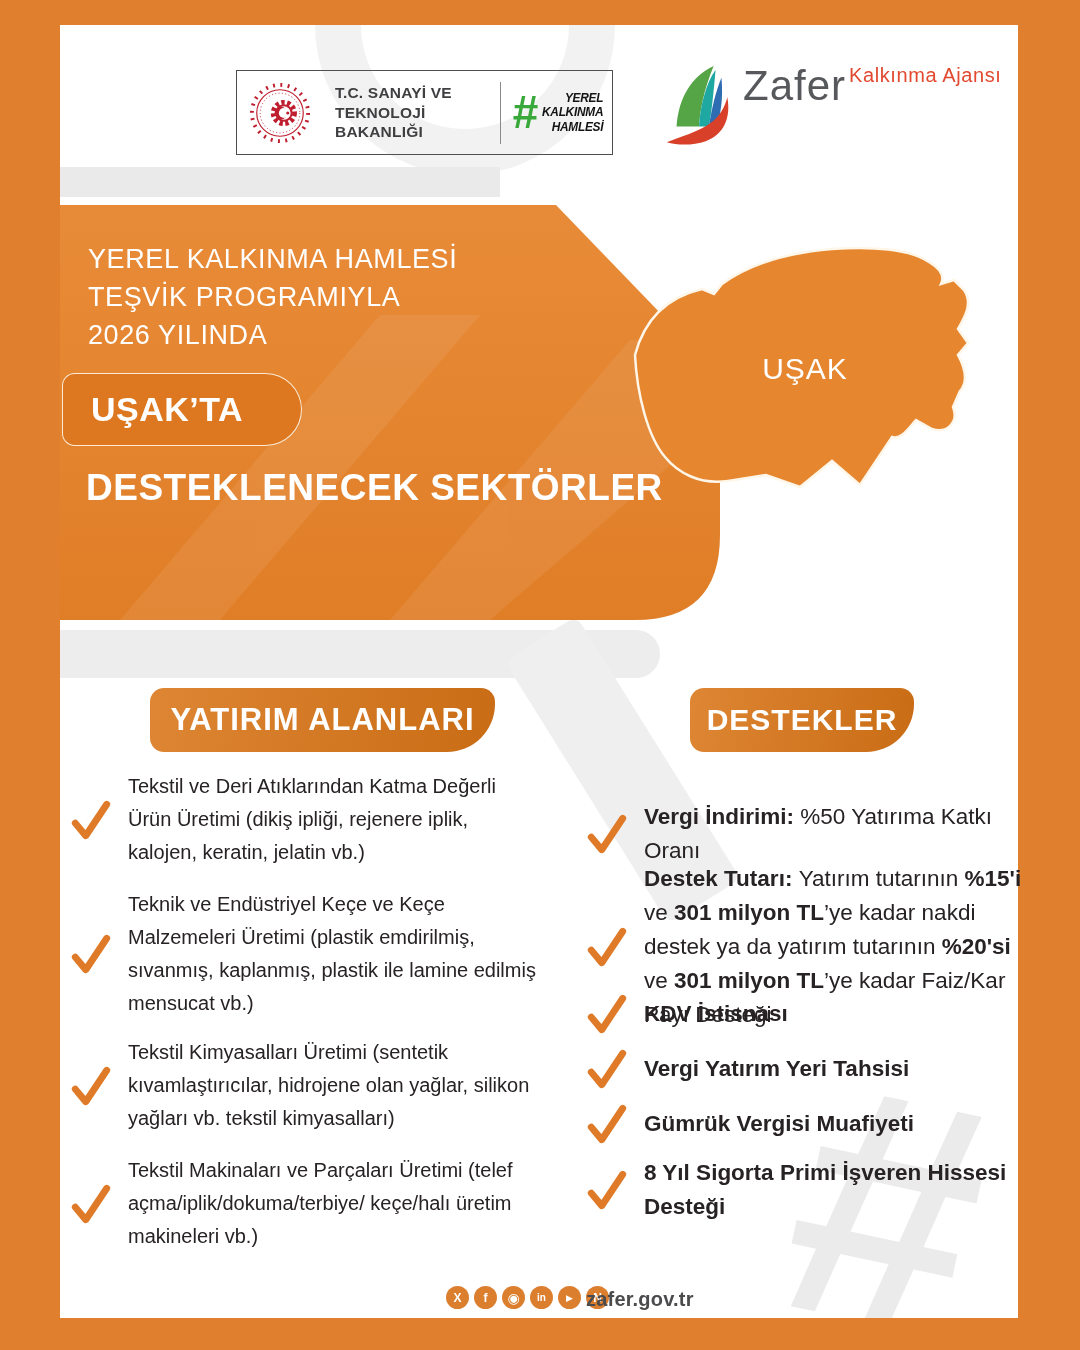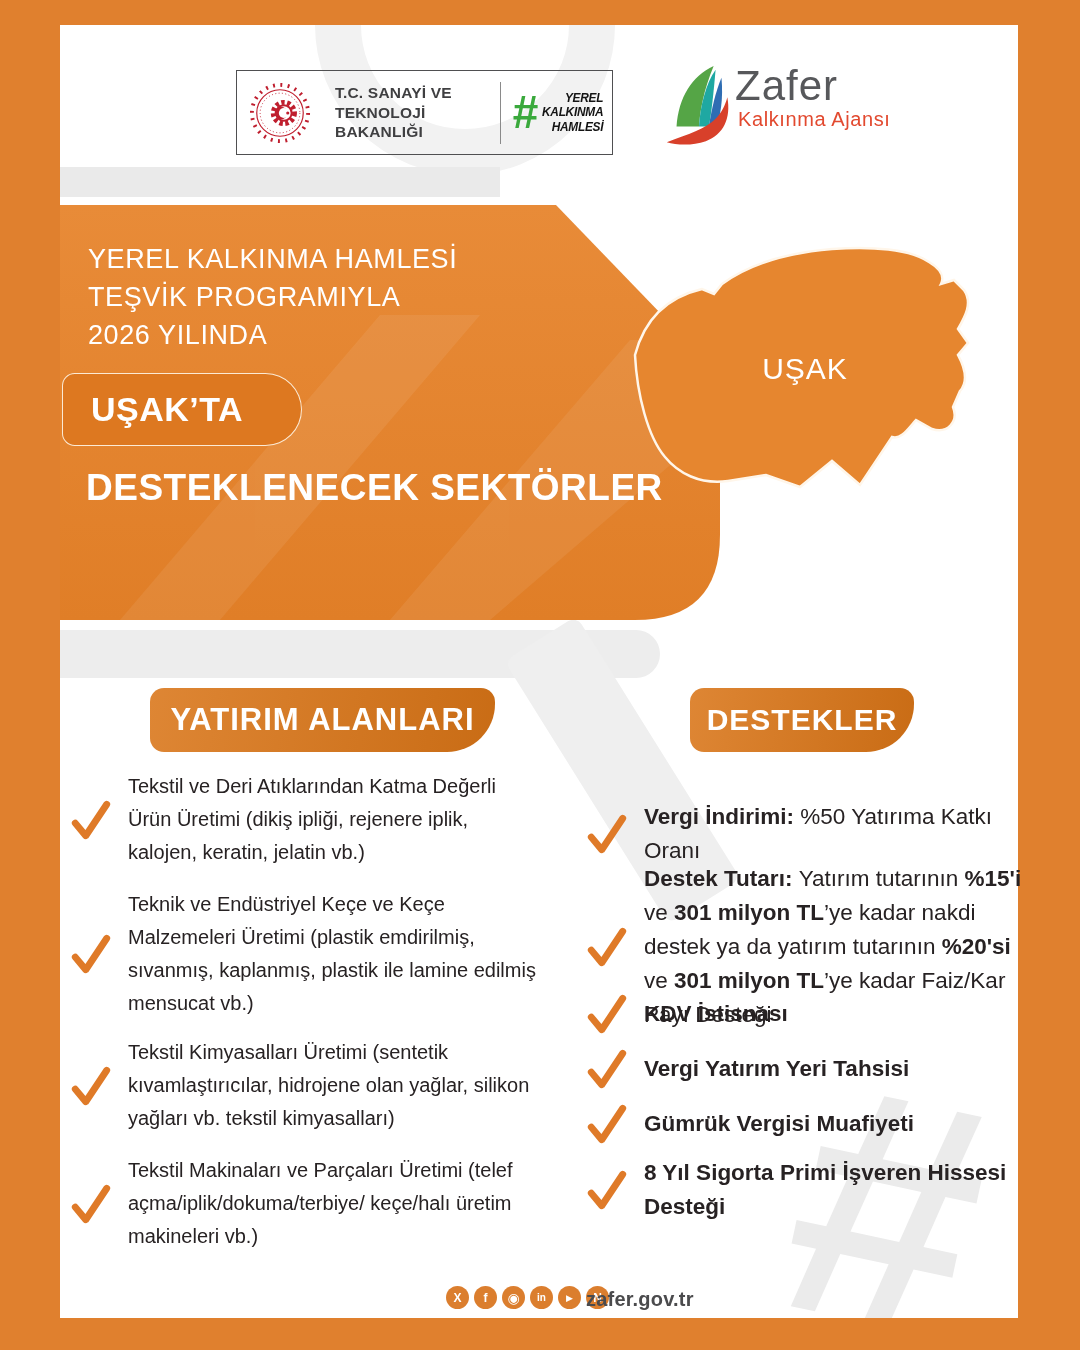--- a/index.html
+++ b/index.html
@@ -23,21 +23,21 @@
   
   .logo-box{position:absolute;left:236px;top:70px;width:377px;height:85px;border:1.5px solid #4F4F51;display:flex;align-items:center;z-index:5}
   .emblem{margin-left:12px;flex:0 0 auto}
   .ministry-text{margin-left:24px;font-size:15.5px;font-weight:700;color:#3F3F41;line-height:1.25;letter-spacing:.2px}
   .vdivider{width:1.5px;height:62px;background:#8a8a8a;margin-left:14px}
   .hamle{display:flex;align-items:center;margin-left:12px}
   .hamle .hash{font-size:46px;font-weight:700;color:var(--hamle-green);line-height:.9}
   .hamle-lines{display:flex;flex-direction:column;align-items:flex-end;margin-left:4px;transform:scaleX(.88);transform-origin:left center}
   .hamle-lines span{font-size:13.5px;font-weight:700;font-style:italic;color:#141414;line-height:1.08;letter-spacing:-.3px}
   .zafer{position:absolute;left:664px;top:64px;display:flex;align-items:flex-start;z-index:5}
-  .zafer-text{margin-left:1px;display:flex;flex-direction:column}
+  .zafer-text{margin-left:9px;display:flex;flex-direction:row}
   .zafer-name{font-size:42px;color:var(--zafer-gray);line-height:1.05;letter-spacing:1px}
   .zafer-sub{font-size:20px;color:var(--zafer-red);letter-spacing:.6px;margin-left:3px}
 
   
   .banner-svg{position:absolute;left:60px;top:205px;z-index:3}
   .banner-intro{position:absolute;left:88px;top:240px;z-index:4;color:#fff;font-size:27px;line-height:38px;letter-spacing:.6px}
   .banner-intro span{display:block}
   .pill{position:absolute;left:62px;top:373px;width:240px;height:73px;background:var(--banner-dark);
         border:1.5px solid rgba(255,246,232,.9);border-radius:14px 40px 40px 14px;z-index:4;
         display:flex;align-items:center;padding-left:28px;color:#fff;font-size:34px;font-weight:700;letter-spacing:.5px}

